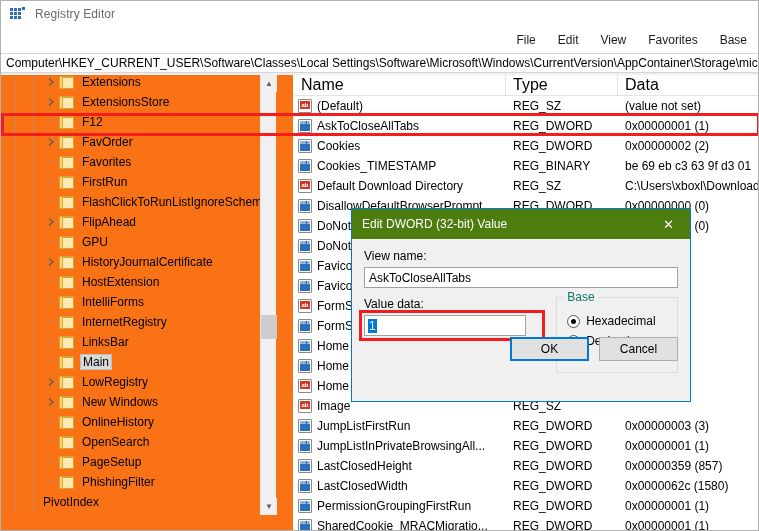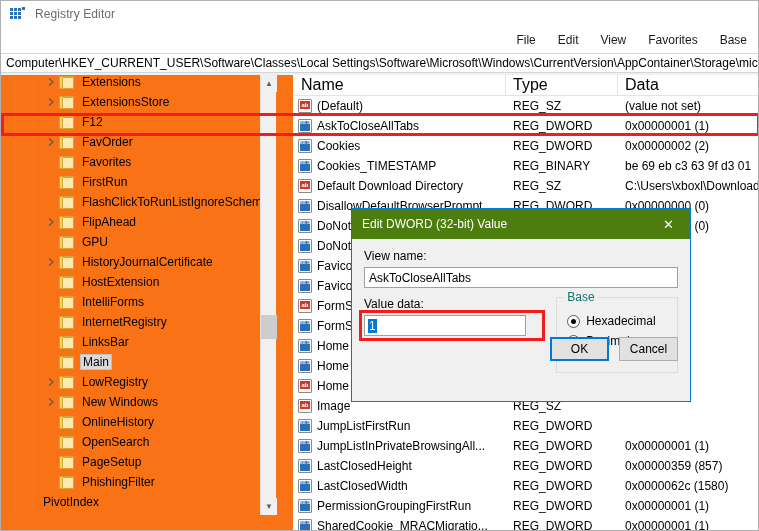--- a/index.html
+++ b/index.html
@@ -464,21 +464,21 @@
     background: #000000;
   }
   .radio-label { font-size: 12px; color: #000; }
   .dlg-buttons {
     position: absolute;
     right: 12px; bottom: 12px;
     display: flex;
     gap: 10px;
   }
   .dlg-btn {
-    width: 59px; height: 24px;
+    width: 79px; height: 24px;
     background: #e1e1e1;
     border: 1px solid #adadad;
     font-size: 12px;
     color: #000;
     display: flex;
     align-items: center;
     justify-content: center;
     cursor: default;
   }
   .dlg-btn.primary {
@@ -945,20 +945,21 @@
             <div class="cell-data"></div>
           </div>
           <div class="lv-row">
             <div class="cell-name">
               <div class="vicon dw">
                 <div class="glyph">011&nbsp;110</div>
               </div>
               <span>JumpListFirstRun</span>
             </div>
             <div class="cell-type">REG_DWORD</div>
+            <div class="cell-data">0x00000003 (3)</div>
           </div>
           <div class="lv-row">
             <div class="cell-name">
               <div class="vicon dw">
                 <div class="glyph">011&nbsp;110</div>
               </div>
               <span>JumpListInPrivateBrowsingAll...</span>
             </div>
             <div class="cell-type">REG_DWORD</div>
             <div class="cell-data">0x00000001 (1)</div>

